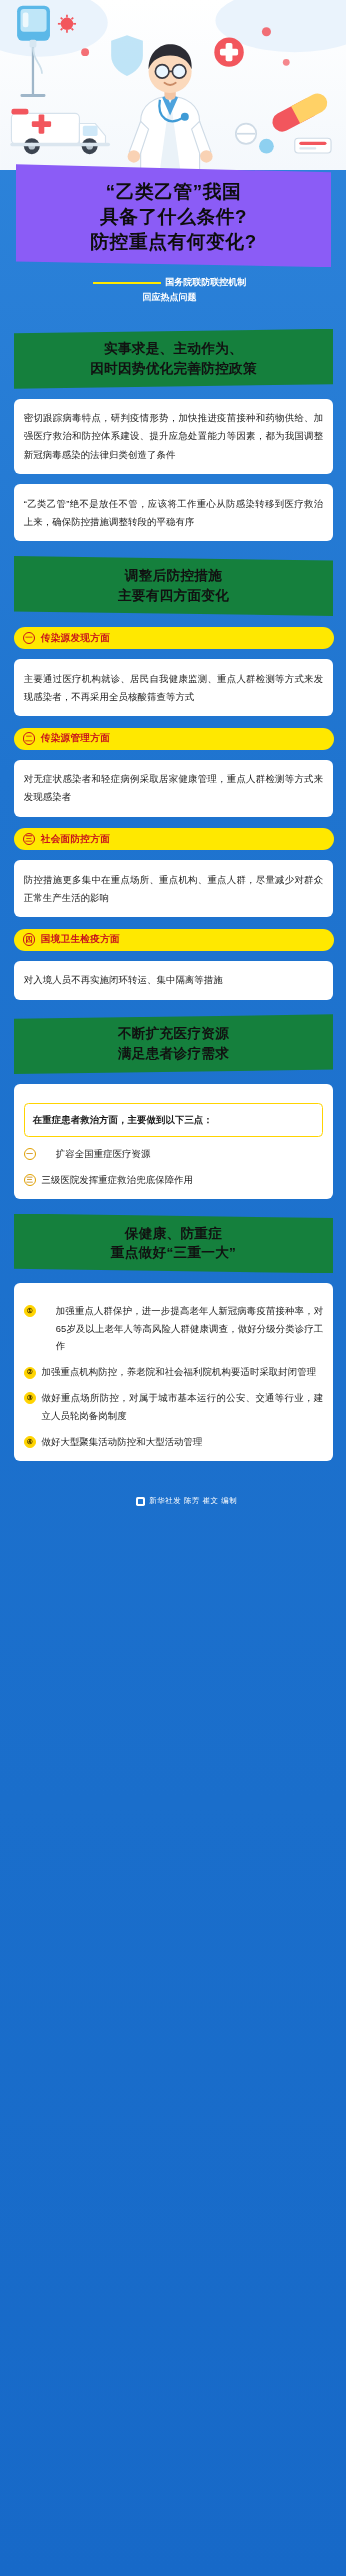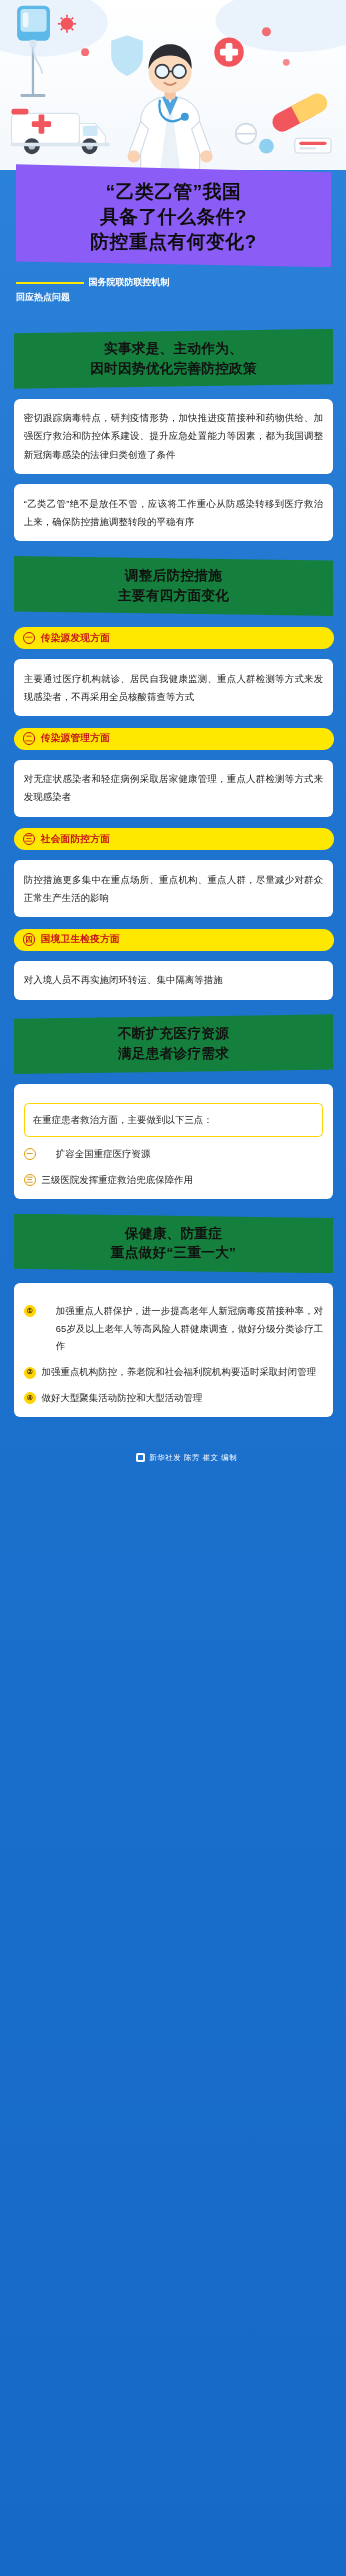--- a/index.html
+++ b/index.html
@@ -47,21 +47,21 @@
   .title-yellow h1 {
     font-size: 18.7px;
     line-height: 1.35;
     font-weight: bold;
     color: #0d0d0d;
     letter-spacing: 0.6px;
   }
   .title-sub {
     margin: 8px 16px 0 16px;
     color: #ffffff;
-    text-align: left;
+    text-align: center;
     font-size: 9px;
     line-height: 1.6;
     font-weight: bold;
     position: relative;
     padding-right: 8px;
   }
   .title-sub .dash {
     display: inline-block;
     width: 68px;
     height: 1.7px;
@@ -136,20 +136,21 @@
 
   
   .inner-box {
     margin: 9px 0 0 0;
     border: 1.1px solid #ffd400;
     border-radius: 4.5px;
     padding: 6.8px 8px;
     font-size: 9.4px;
     line-height: 1.9;
     color: #1a1a1a;
+    font-weight: bold;
   }
 
   
   .blist { margin: 8px 0 0 0; }
   .bitem {
     display: flex;
     gap: 5.7px;
     margin-top: 8px;
     font-size: 9.4px;
     line-height: 1.9;
@@ -407,20 +408,24 @@
   <div class="blist">
     <div class="bitem">
       <span class="bnum solid">①</span>
       <span class="btext">加强重点人群保护，进一步提高老年人新冠病毒疫苗接种率，对65岁及以上老年人等高风险人群健康调查，做好分级分类诊疗工作</span>
     </div>
     <div class="bitem">
       <span class="bnum solid">②</span>
       <span class="btext">加强重点机构防控，养老院和社会福利院机构要适时采取封闭管理</span>
     </div>
     <div class="bitem">
+      <span class="bnum solid">③</span>
+      <span class="btext">做好重点场所防控，对属于城市基本运行的公安、交通等行业，建立人员轮岗备岗制度</span>
+    </div>
+    <div class="bitem">
       <span class="bnum solid">④</span>
       <span class="btext">做好大型聚集活动防控和大型活动管理</span>
     </div>
   </div>
 </div>
 
 <div class="footer">
   <span class="footer-inner">
     <span class="footer-logo"></span>
     <span>新华社发 陈芳 崔文 编制</span>

